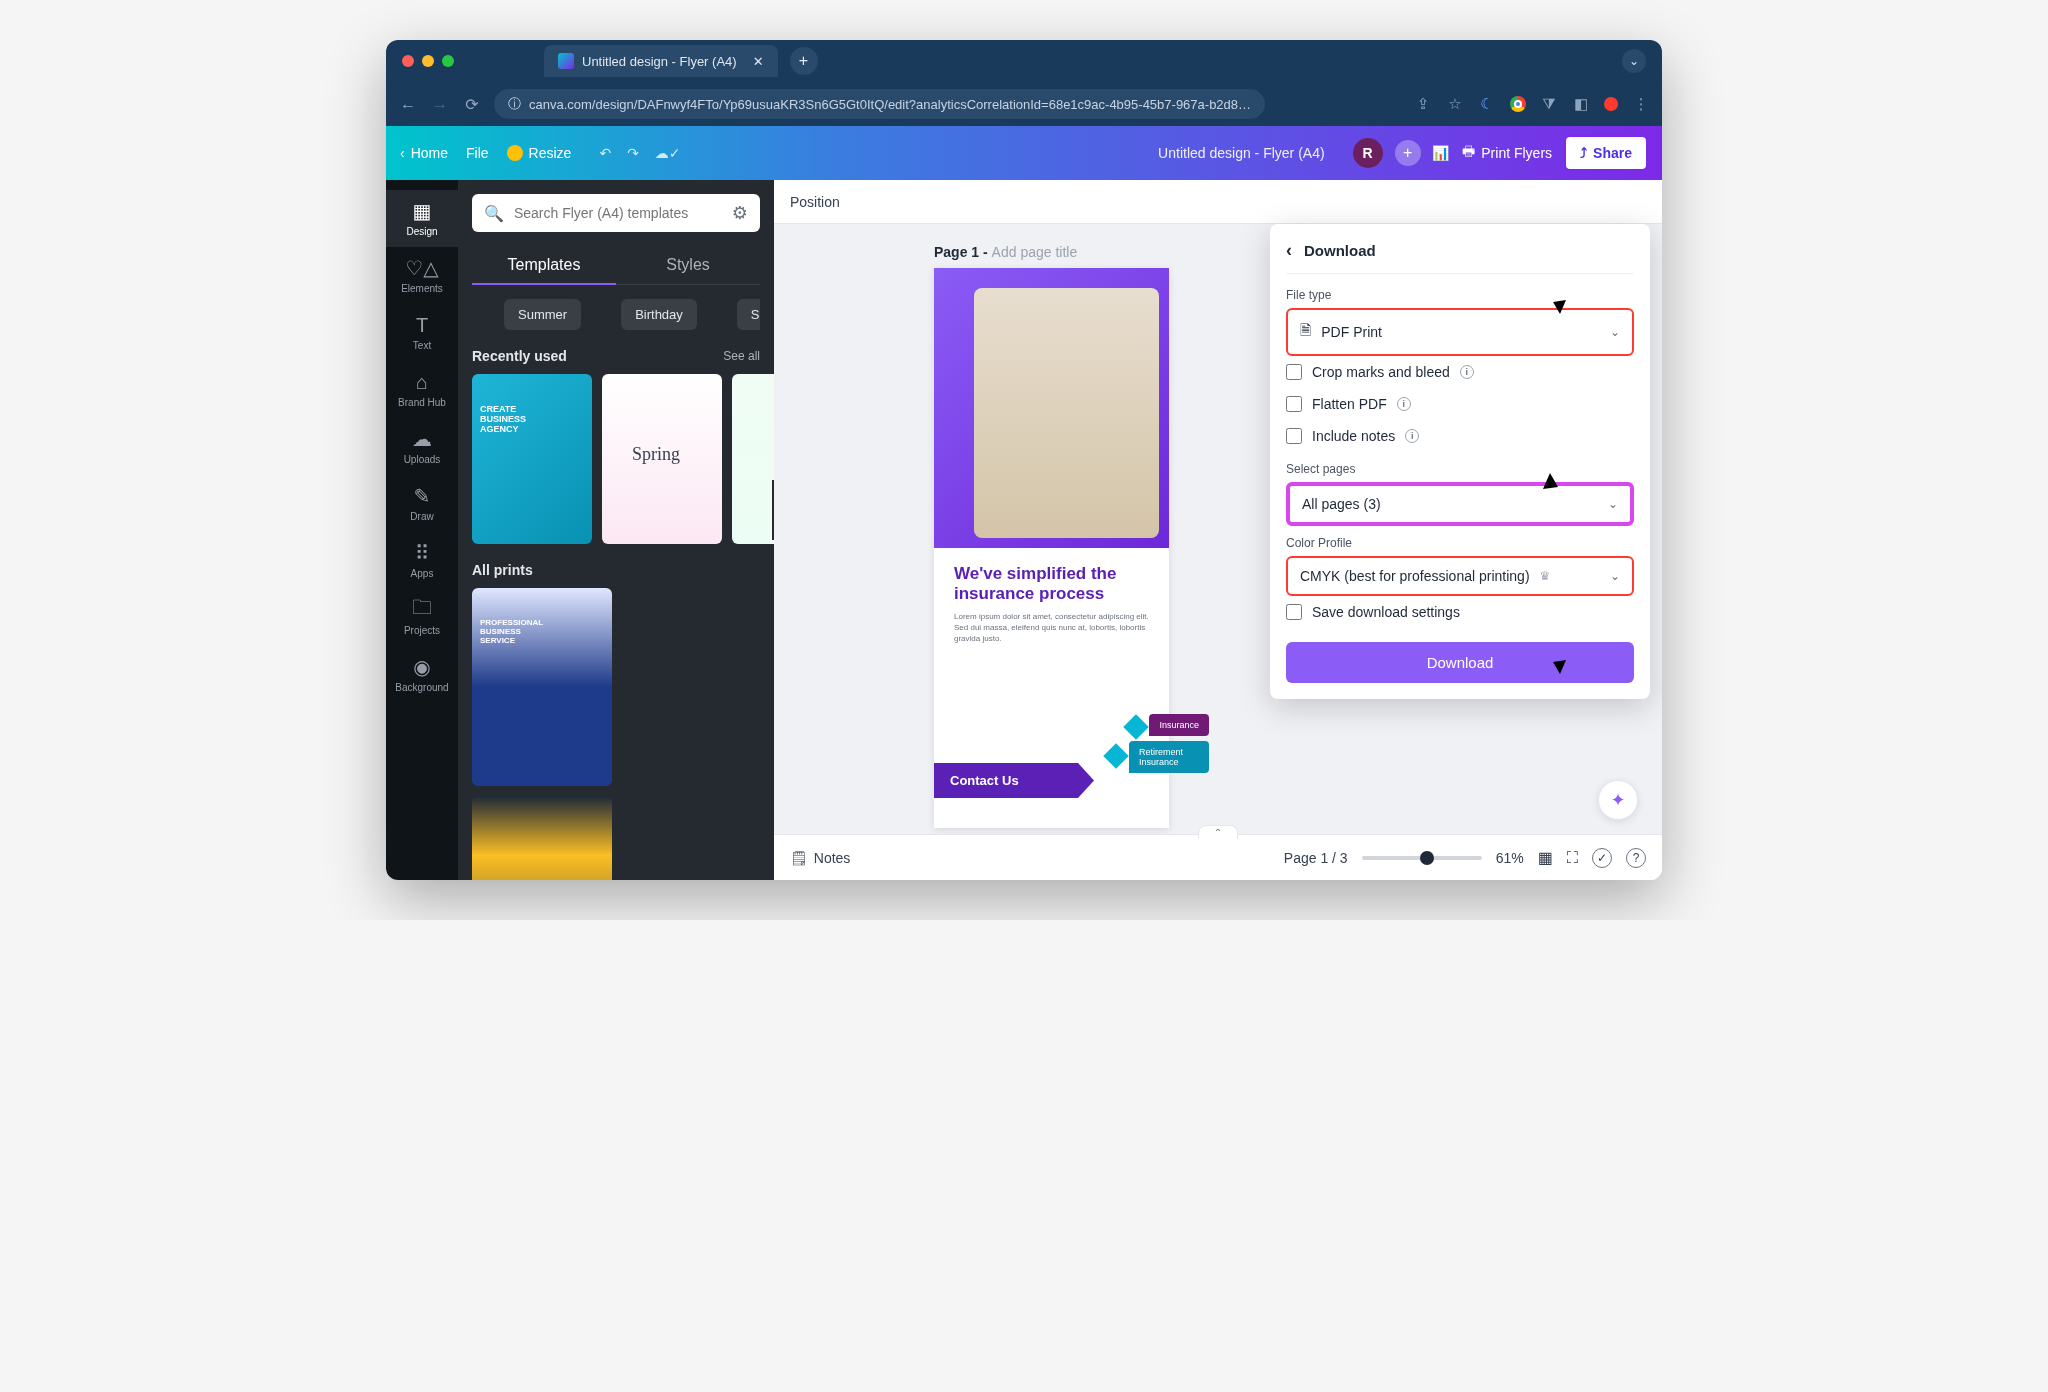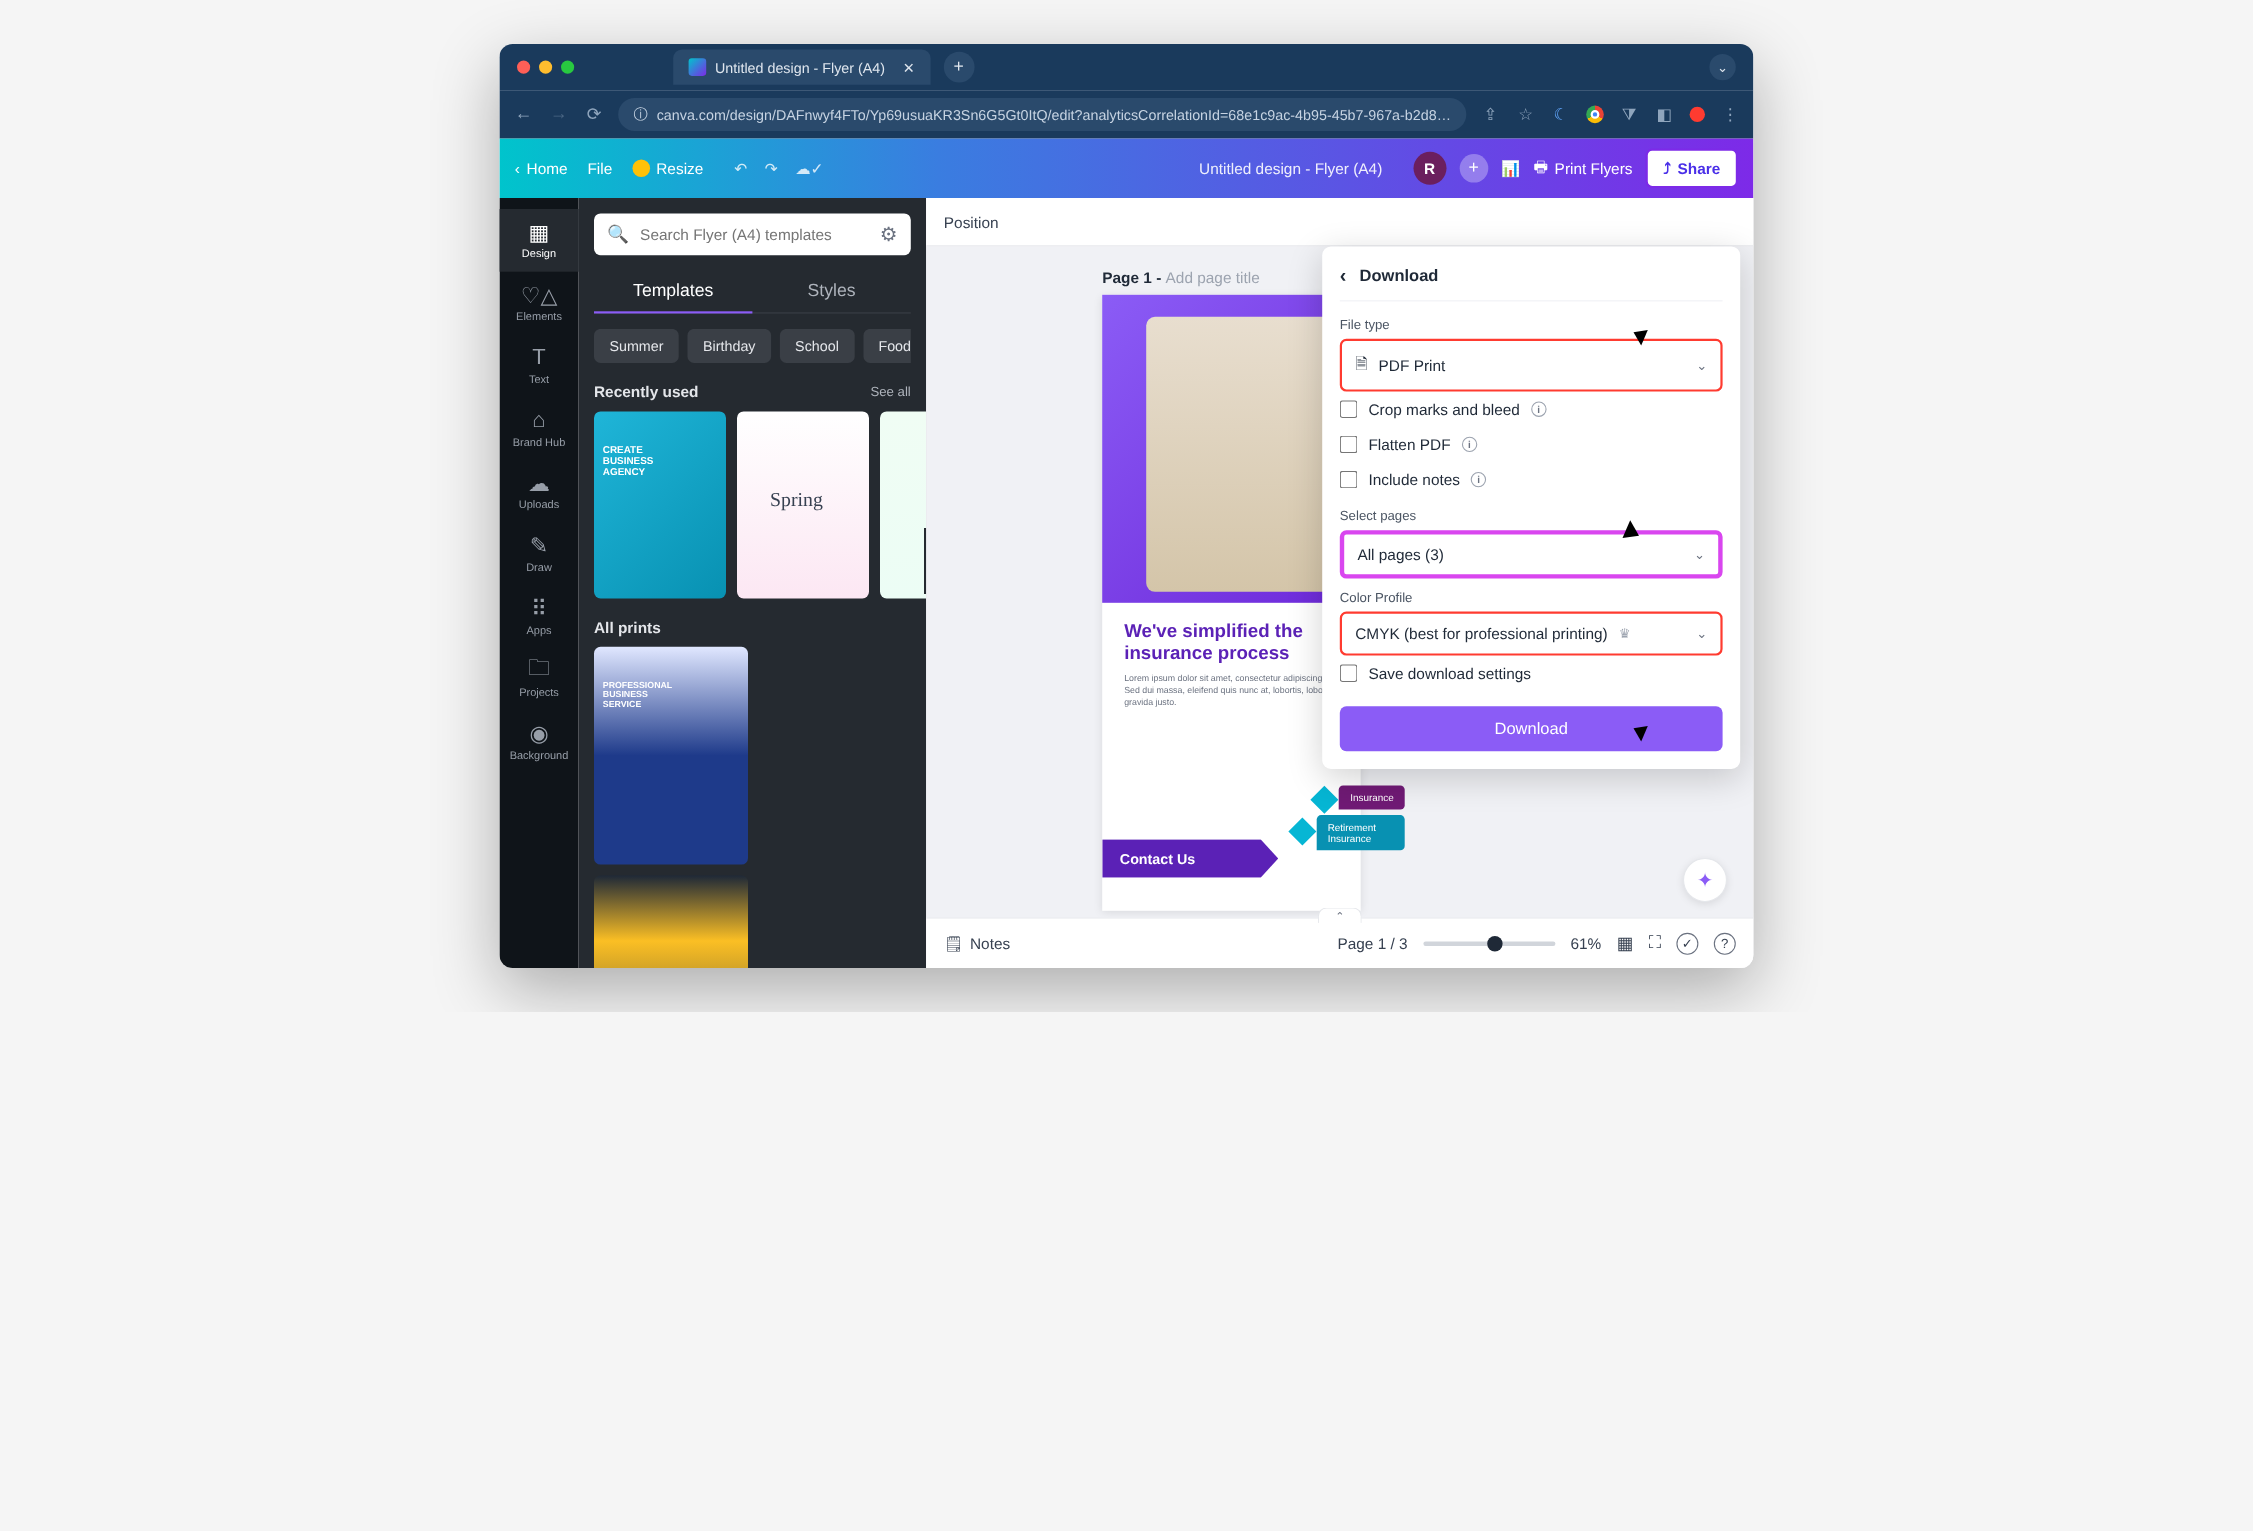--- a/index.html
+++ b/index.html
@@ -1,17 +1,17 @@
 <!DOCTYPE html>
 <html><head>
 <meta charset="utf-8">
 <style>
 * { box-sizing: border-box; margin: 0; padding: 0; font-family: -apple-system, BlinkMacSystemFont, "Segoe UI", sans-serif; }
 body { background: #f5f5f5; padding: 40px; }
-.browser-window { width: 1140px; margin: 0 auto; border-radius: 12px; overflow: hidden; box-shadow: 0 20px 60px rgba(0,0,0,0.3); background: #fff; }
+.browser-window { width: 1276px; margin: 0 auto; border-radius: 12px; overflow: hidden; box-shadow: 0 20px 60px rgba(0,0,0,0.3); background: #fff; }
 
 
 .titlebar { background: #1a3a5c; height: 42px; display: flex; align-items: center; padding: 0 16px; }
 .traffic-lights { display: flex; gap: 8px; }
 .traffic-lights span { width: 12px; height: 12px; border-radius: 50%; display: block; }
 .tl-red { background: #ff5f57; }
 .tl-yellow { background: #ffbd2e; }
 .tl-green { background: #28c940; }
 .tab { background: #2a4a6c; color: #dfe6ee; margin-left: 90px; padding: 8px 14px; border-radius: 8px 8px 0 0; display: flex; align-items: center; gap: 8px; font-size: 13px; }
 .tab-favicon { width: 16px; height: 16px; background: linear-gradient(135deg,#00c4cc,#7d2ae8); border-radius: 3px; }
@@ -53,21 +53,21 @@
 
 .side-panel { width:316px; background:#252a30; color:#e4e6ea; padding:14px 14px 0; overflow:hidden; position:relative; }
 .search-box { background:#fff; border-radius:6px; padding:8px 12px; display:flex; align-items:center; gap:10px; color:#6b7280; }
 .search-box input { border:none; outline:none; flex:1; font-size:14px; color:#6b7280; background:transparent; }
 .search-settings { font-size:18px; }
 .panel-tabs { display:flex; margin-top:14px; border-bottom:1px solid #3a3f46; }
 .panel-tab { flex:1; text-align:center; padding:10px 0; font-size:16px; cursor:pointer; color:#aeb3bb; position:relative; }
 .panel-tab.active { color:#fff; }
 .panel-tab.active::after { content:""; position:absolute; bottom:-1px; left:0; right:0; height:2px; background:#8b5cf6; }
 .chips { display:flex; gap:8px; margin-top:14px; overflow:hidden; }
-.chip { background:#3a3f46; padding:8px 14px; border-radius:6px; font-size:13px; white-space:nowrap; }
+.chip { background:#3a3f46; padding:8px 14px; border-radius:6px; font-size:13px; white-space:nowrap;margin-left:32px; }
 .sec-head { display:flex; justify-content:space-between; align-items:center; margin-top:18px; font-size:14px; }
 .sec-head a { color:#aeb3bb; font-size:12px; }
 .thumbs { display:flex; gap:10px; margin-top:10px; }
 .thumb { width:120px; height:170px; border-radius:6px; overflow:hidden; flex-shrink:0; }
 .thumb.t1 { background:linear-gradient(135deg,#1fb5d8,#0891b2); position:relative; }
 .thumb.t1::before { content:"CREATE BUSINESS AGENCY"; position:absolute; top:30px; left:8px; color:#fff; font-size:9px; font-weight:700; width:60px; }
 .thumb.t2 { background:linear-gradient(#fff,#fce7f3); position:relative; }
 .thumb.t2::before { content:"Spring"; position:absolute; top:70px; left:30px; font-family:cursive; font-size:18px; color:#374151; }
 .thumb.t3 { background:linear-gradient(#f0fdf4,#ecfdf5); }
 .all-thumbs { display:flex; gap:10px; margin-top:10px; flex-wrap:wrap; }

